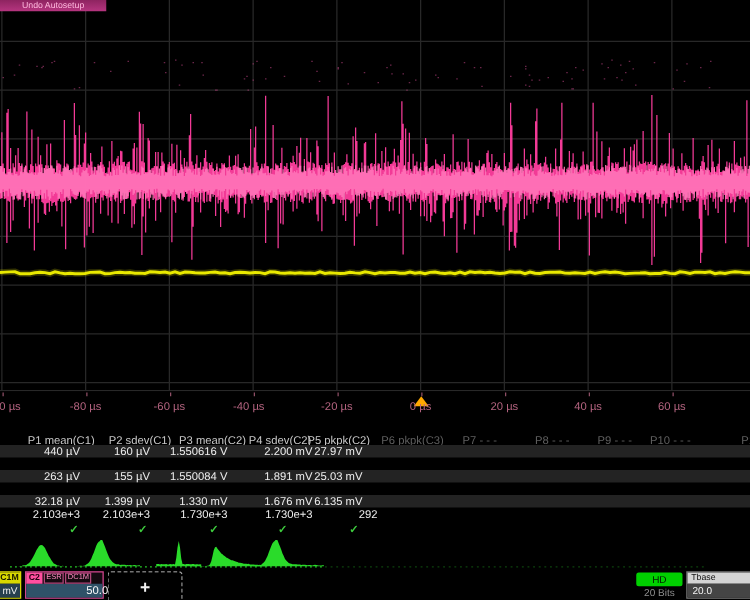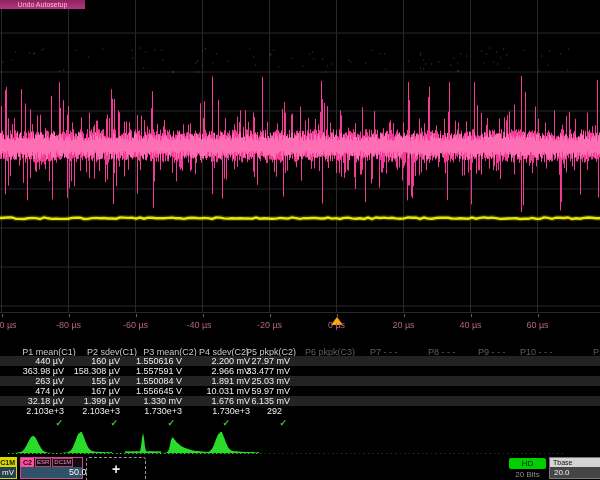--- a/index.html
+++ b/index.html
@@ -122,54 +122,40 @@
         <span class="thead gray" style="left: 520px;">P10 - - -</span>
         <span class="thead gray" style="left: 593px;">P11 - - -</span>
       </div>
       <div class="trow stripe" style="top: 14px;">
         <span class="tcell" style="left: 64px;">440 µV</span>
         <span class="tcell" style="left: 120px;">160 µV</span>
         <span class="tcell" style="left: 182px;">1.550616 V</span>
         <span class="tcell" style="left: 250px;">2.200 mV</span>
         <span class="tcell" style="left: 290px;">27.97 mV</span>
       </div>
-      <div class="trow" style="top: 24px;">
-        <span class="tcell" style="left: 64px;">363.98 µV</span>
-        <span class="tcell" style="left: 120px;">158.308 µV</span>
-        <span class="tcell" style="left: 182px;">1.557591 V</span>
-        <span class="tcell" style="left: 250px;">2.966 mV</span>
-        <span class="tcell" style="left: 290px;">33.477 mV</span>
-      </div>
       <div class="trow stripe" style="top: 34px;">
         <span class="tcell" style="left: 64px;">263 µV</span>
         <span class="tcell" style="left: 120px;">155 µV</span>
         <span class="tcell" style="left: 182px;">1.550084 V</span>
         <span class="tcell" style="left: 250px;">1.891 mV</span>
         <span class="tcell" style="left: 290px;">25.03 mV</span>
       </div>
-      <div class="trow" style="top: 44px;">
-        <span class="tcell" style="left: 64px;">474 µV</span>
-        <span class="tcell" style="left: 120px;">167 µV</span>
-        <span class="tcell" style="left: 182px;">1.556645 V</span>
-        <span class="tcell" style="left: 250px;">10.031 mV</span>
-        <span class="tcell" style="left: 290px;">59.97 mV</span>
-      </div>
       <div class="trow stripe" style="top: 54px;">
         <span class="tcell" style="left: 64px;">32.18 µV</span>
         <span class="tcell" style="left: 120px;">1.399 µV</span>
         <span class="tcell" style="left: 182px;">1.330 mV</span>
         <span class="tcell" style="left: 250px;">1.676 mV</span>
         <span class="tcell" style="left: 290px;">6.135 mV</span>
       </div>
       <div class="trow" style="top: 64px;">
         <span class="tcell" style="left: 64px;">2.103e+3</span>
         <span class="tcell" style="left: 120px;">2.103e+3</span>
         <span class="tcell" style="left: 182px;">1.730e+3</span>
         <span class="tcell" style="left: 250px;">1.730e+3</span>
-        <span class="tcell" style="left: 282px;">292</span>
+        <span class="tcell" style="left: 302px;">292</span>
       </div>
       <div class="trow" style="top: 76px;">
         <span class="tcheck" style="left: 63px;">✓</span>
         <span class="tcheck" style="left: 118px;">✓</span>
         <span class="tcheck" style="left: 175px;">✓</span>
         <span class="tcheck" style="left: 230px;">✓</span>
         <span class="tcheck" style="left: 287px;">✓</span>
       </div>
     </div>
 

